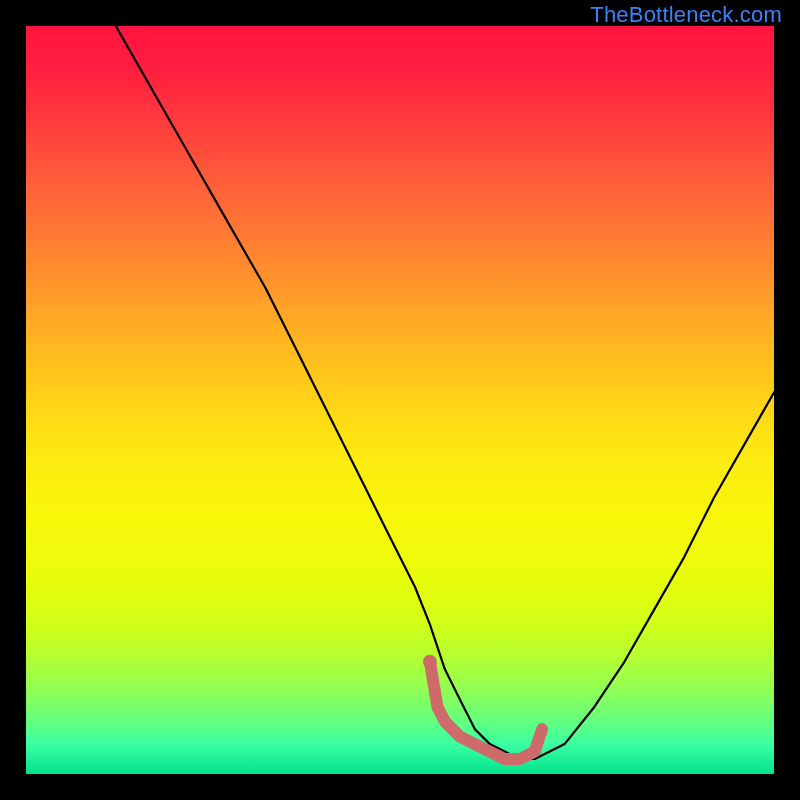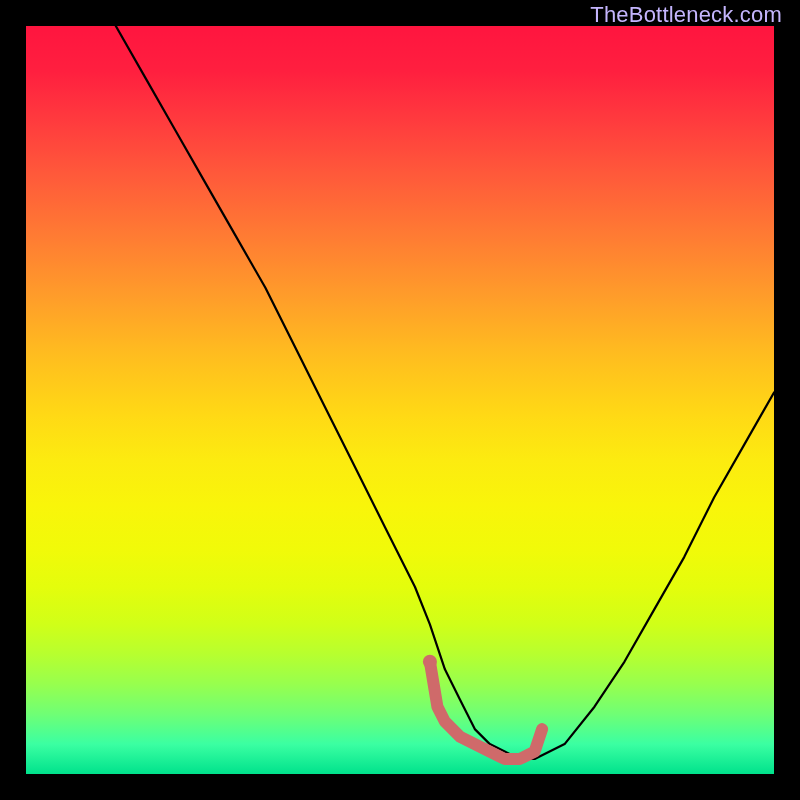--- a/index.html
+++ b/index.html
@@ -17,21 +17,21 @@
     width: 800px;
     height: 800px;
     background: #000;
   }
   .watermark {
     position: absolute;
     top: 2px;
     right: 18px;
     font-family: Arial, Helvetica, sans-serif;
     font-size: 22px;
-    color: #c4b5fd;
+    color: #3b82f6;
     letter-spacing: 0.2px;
   }
   .plot {
     position: absolute;
     left: 26px;
     top: 26px;
     width: 748px;
     height: 748px;
     overflow: hidden;
   }

